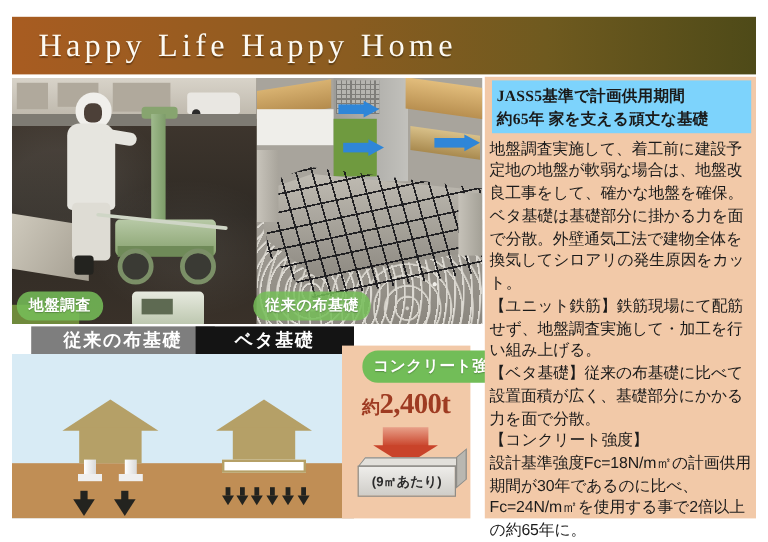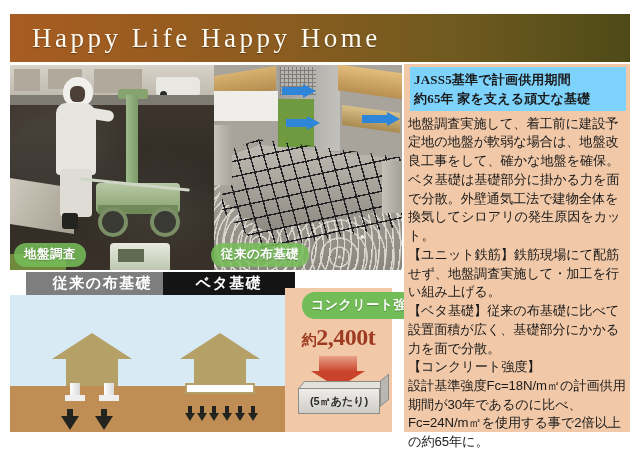--- a/index.html
+++ b/index.html
@@ -289,21 +289,21 @@
 
   <div class="concbox">
     <div class="conc-amount">
       <span class="pre">約</span><span>2,400t</span>
     </div>
     <div class="conc-arrow"></div>
     <div class="conc-arrow-head"></div>
     <div class="conc-slab-top"></div>
     <div class="conc-slab-side"></div>
     <div class="conc-slab"></div>
-    <div class="conc-unit">(5㎡あたり)</div>
+    <div class="conc-unit">(9㎡あたり)</div>
   </div>
   <div class="badge badge-concrete">コンクリート強度</div>
 
   <div class="panel">
     <div class="panel-title">
       <div>JASS5基準で計画供用期間</div>
       <div>約65年 家を支える頑丈な基礎</div>
     </div>
     <div class="panel-body">
       <p>地盤調査実施して、着工前に建設予定地の地盤が軟弱な場合は、地盤改良工事をして、確かな地盤を確保。ベタ基礎は基礎部分に掛かる力を面で分散。外壁通気工法で建物全体を換気してシロアリの発生原因をカット。</p>

